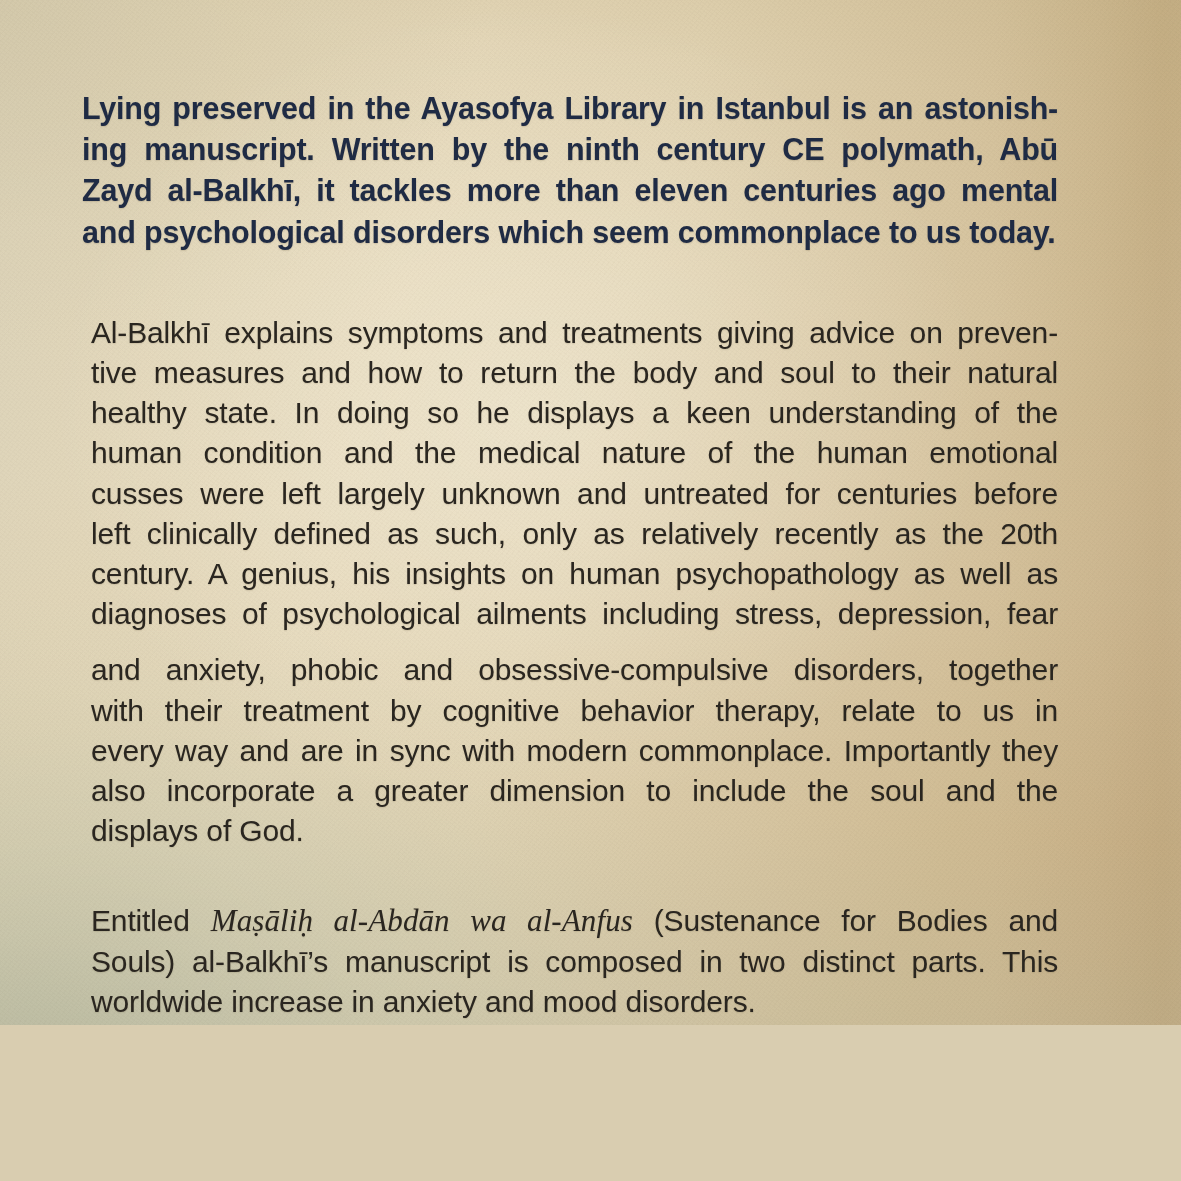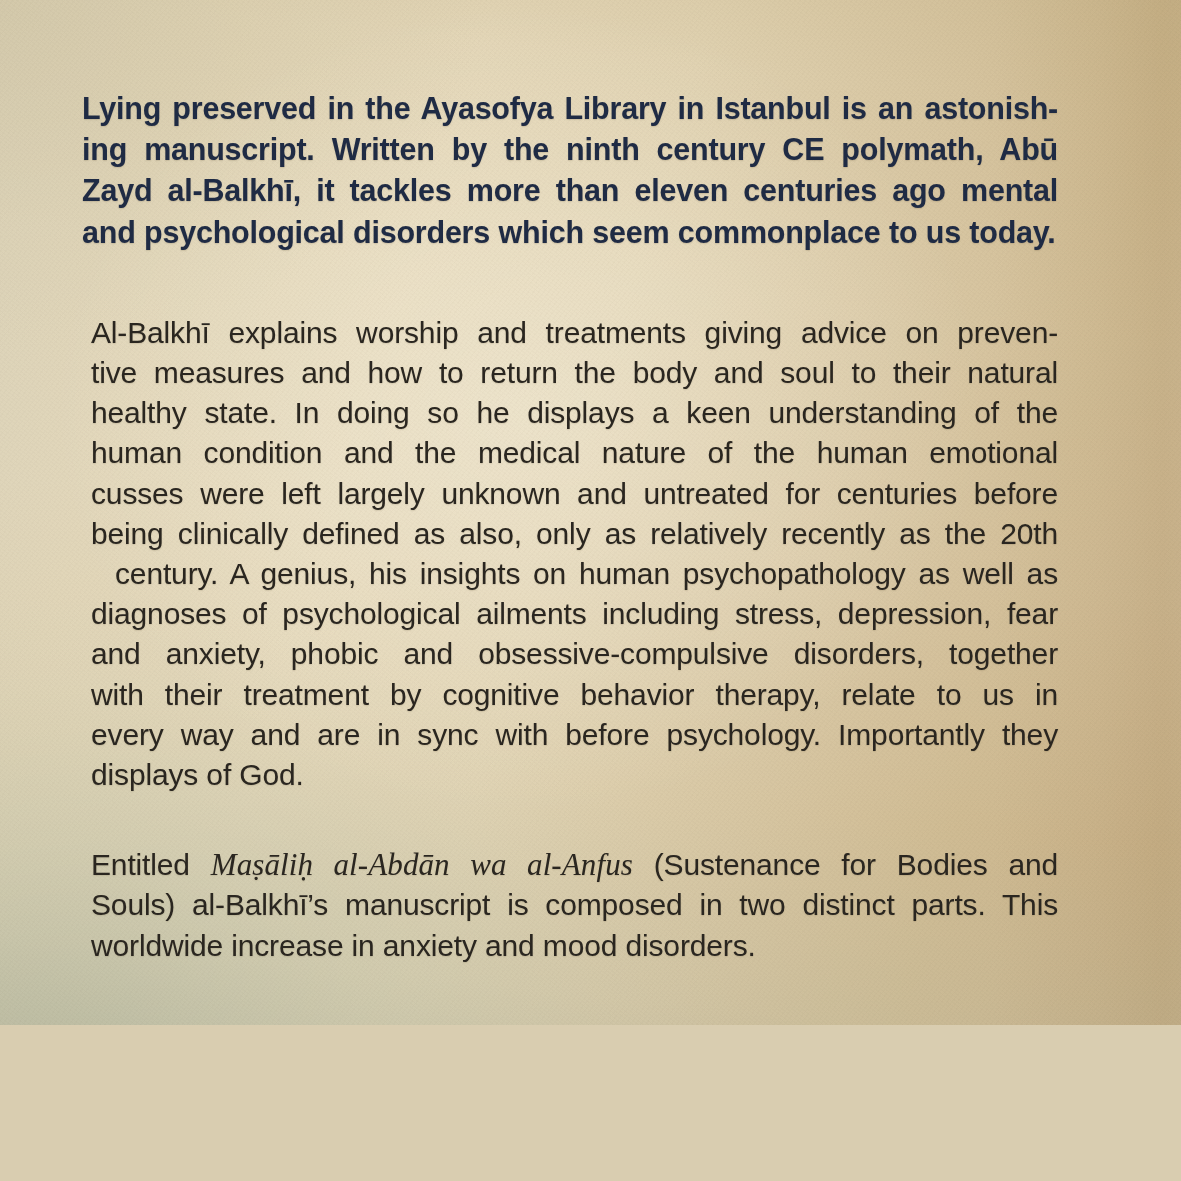--- a/index.html
+++ b/index.html
@@ -185,31 +185,32 @@
     <p class="lede" id="lede">
       <span class="ln j" style="white-space: normal;">Lying preserved in the Ayasofya Library in Istanbul is an astonish-</span>
       <span class="ln j" style="white-space: normal;">ing manuscript. Written by the ninth century CE polymath, Abū</span>
       <span class="ln j" style="white-space: normal;">Zayd al-Balkhī, it tackles more than eleven centuries ago mental</span>
       <span class="ln">and psychological disorders which seem commonplace to us today.</span>
     </p>
 
     <div class="gap-1"></div>
 
     <p class="body-para" id="para-2">
-      <span class="ln j" style="white-space: normal;">Al-Balkhī explains worship and treatments giving advice on preven-</span>
+      <span class="ln j" style="white-space: normal;">Al-Balkhī explains symptoms and treatments giving advice on preven-</span>
       <span class="ln j" style="white-space: normal;">tive measures and how to return the body and soul to their natural</span>
       <span class="ln j" style="white-space: normal;">healthy state. In doing so he displays a keen understanding of the</span>
       <span class="ln j" style="white-space: normal;">human condition and the medical nature of the human emotional</span>
       <span class="ln j" style="white-space: normal;">cusses were left largely unknown and untreated for centuries before</span>
-      <span class="ln j" style="white-space: normal;">being clinically defined as also, only as relatively recently as the 20th</span>
-      <span class="ln j" style="white-space: normal; margin-left: 24px;">century. A genius, his insights on human psychopathology as well as</span>
+      <span class="ln j" style="white-space: normal;">left clinically defined as such, only as relatively recently as the 20th</span>
+      <span class="ln j" style="white-space: normal;">century. A genius, his insights on human psychopathology as well as</span>
       <span class="ln j" style="white-space: normal;">diagnoses of psychological ailments including stress, depression, fear</span>
-      <span class="ln j" style="white-space: normal;">and anxiety, phobic and obsessive-compulsive disorders, together</span>
+      <span class="ln j" style="white-space: normal; margin-top: 16px;">and anxiety, phobic and obsessive-compulsive disorders, together</span>
       <span class="ln j" style="white-space: normal;">with their treatment by cognitive behavior therapy, relate to us in</span>
-      <span class="ln j" style="white-space: normal;">every way and are in sync with before psychology. Importantly they</span>
+      <span class="ln j" style="white-space: normal;">every way and are in sync with modern commonplace. Importantly they</span>
+      <span class="ln j" style="white-space: normal;">also incorporate a greater dimension to include the soul and the</span>
       <span class="ln">displays of God.</span>
     </p>
 
     <div class="gap-2"></div>
 
     <p class="body-para" id="para-3">
       <span class="ln j" style="white-space: normal;"><span>Entitled </span><span class="arabic-title">Maṣāliḥ al-Abdān wa al-Anfus</span><span> (Sustenance for Bodies and</span></span>
       <span class="ln j" style="white-space: normal;">Souls) al-Balkhī’s manuscript is composed in two distinct parts. This</span>
       <span class="ln">worldwide increase in anxiety and mood disorders.</span>
     </p>

